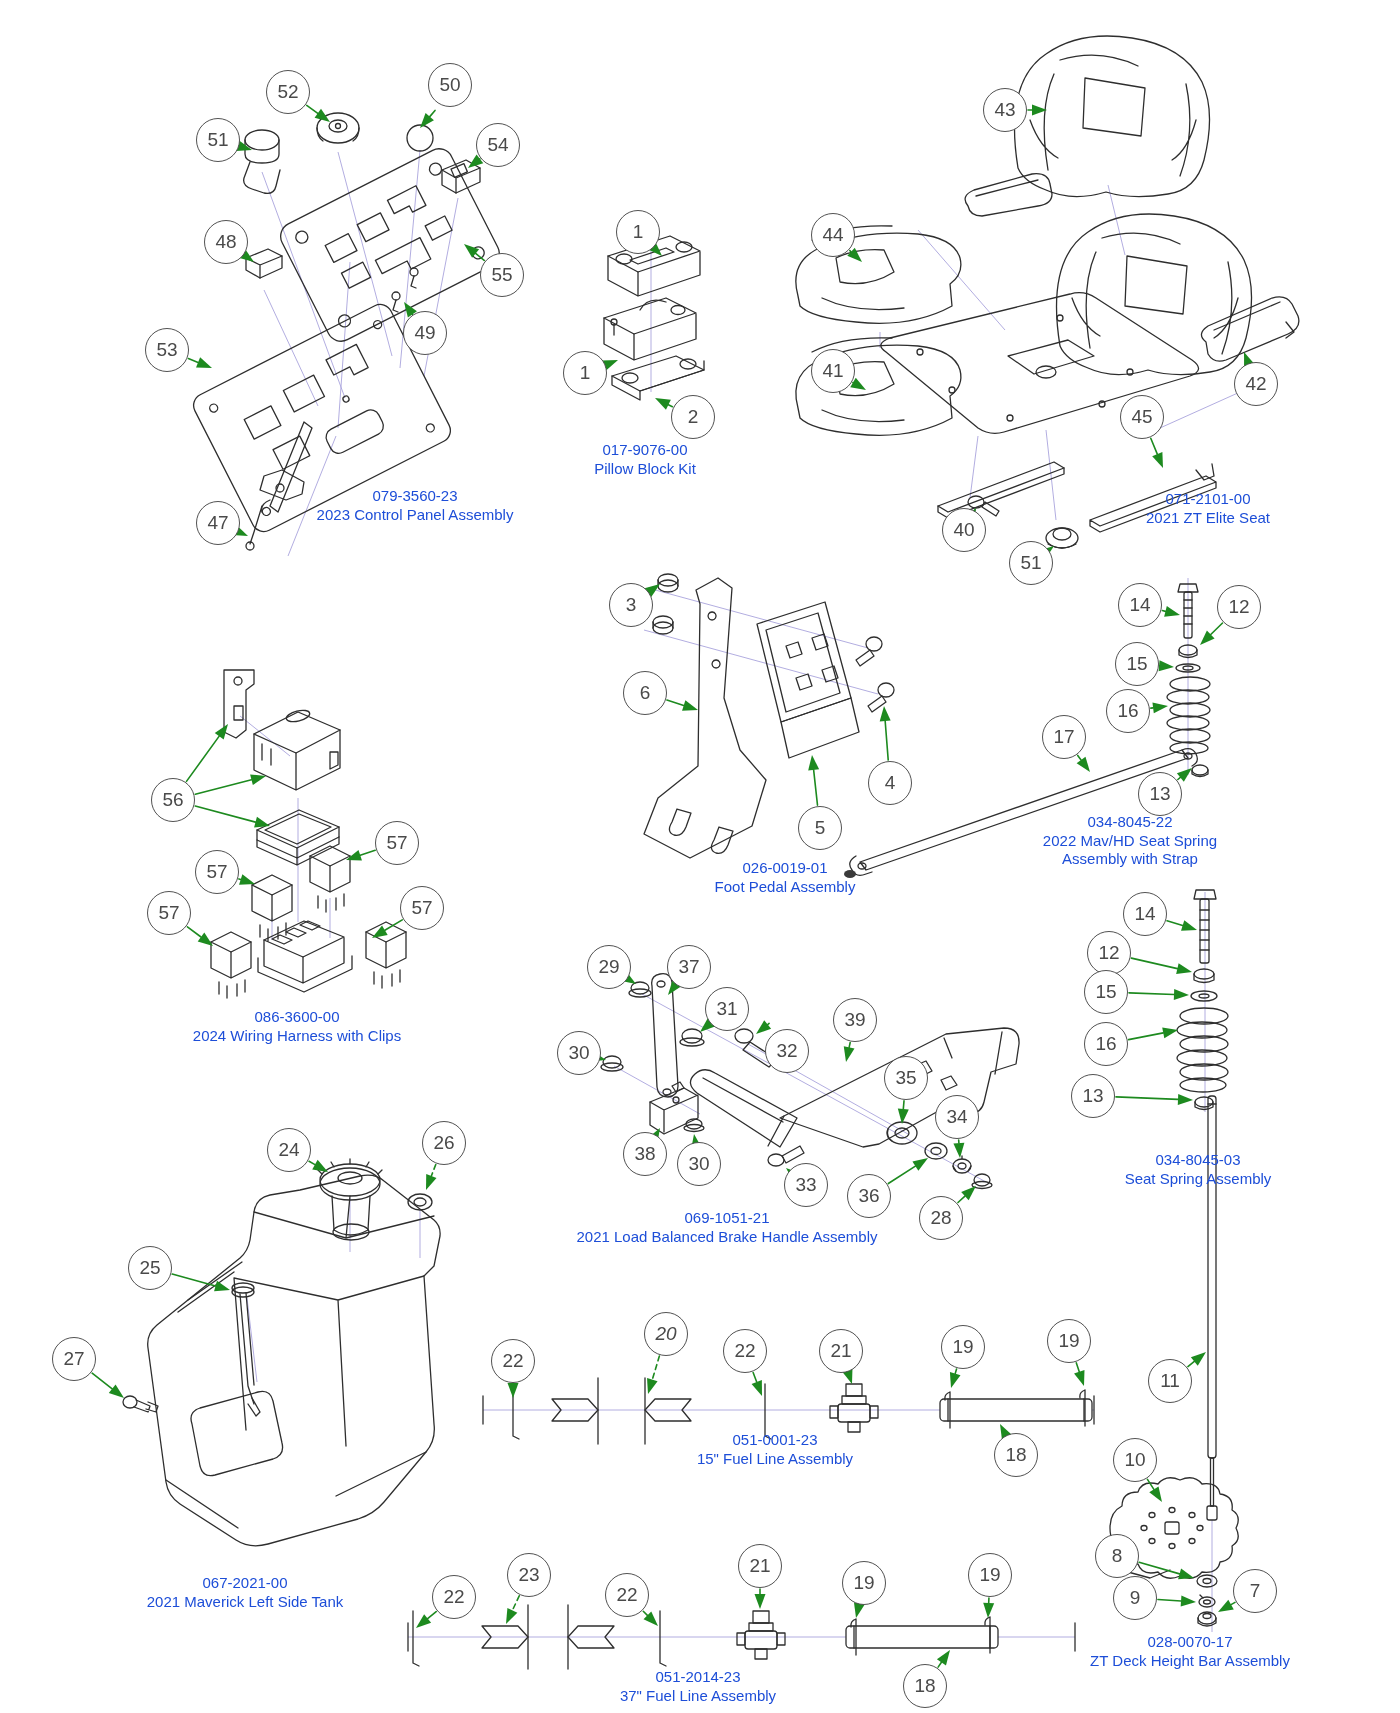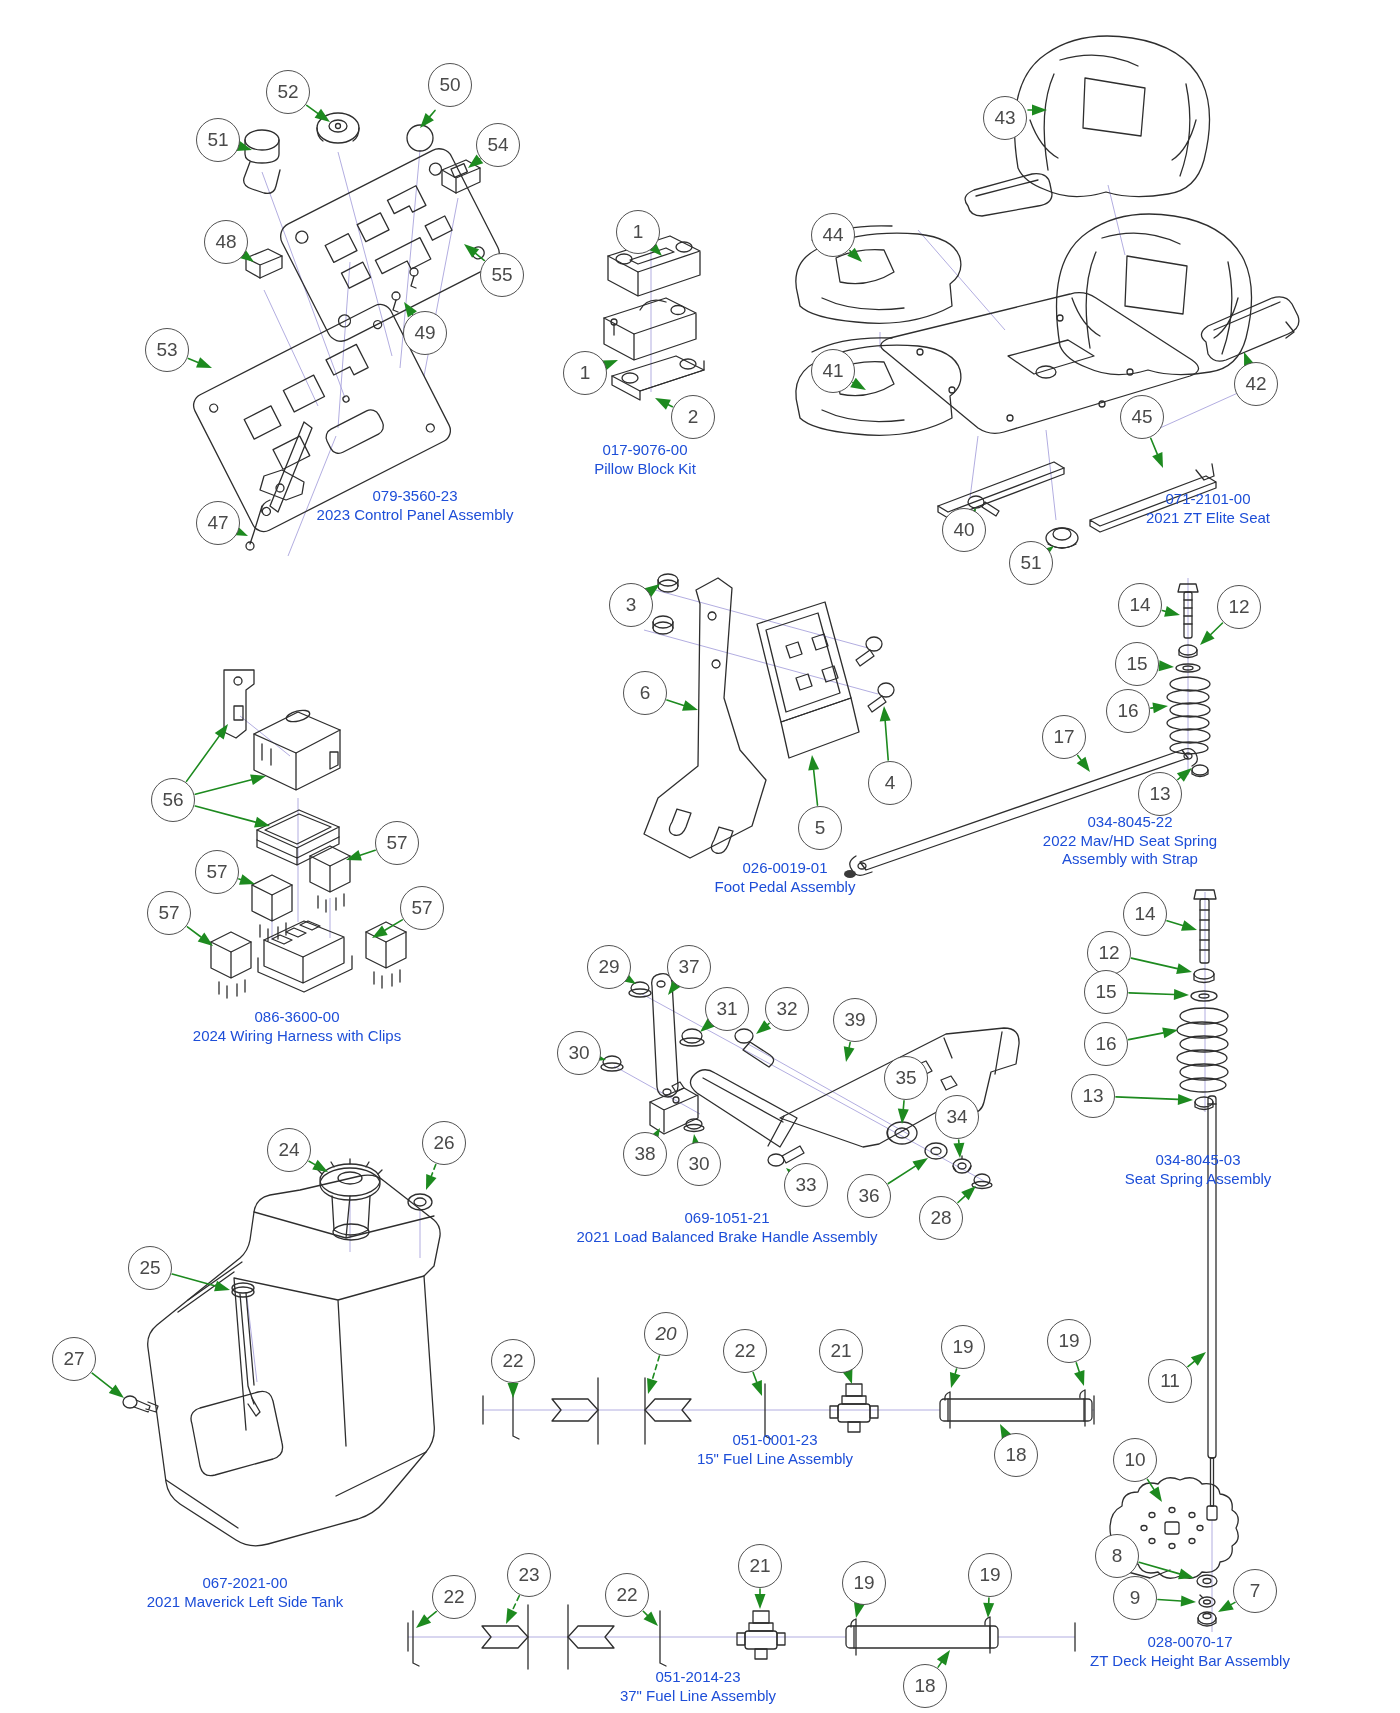--- a/index.html
+++ b/index.html
@@ -610,21 +610,21 @@
       <div class="callout" style="left: 196px; top: 118px;">51</div>
       <div class="callout" style="left: 476px; top: 123px;">54</div>
       <div class="callout" style="left: 204px; top: 220px;">48</div>
       <div class="callout" style="left: 480px; top: 253px;">55</div>
       <div class="callout" style="left: 403px; top: 311px;">49</div>
       <div class="callout" style="left: 145px; top: 328px;">53</div>
       <div class="callout" style="left: 196px; top: 501px;">47</div>
       <div class="callout" style="left: 616px; top: 210px;">1</div>
       <div class="callout" style="left: 563px; top: 351px;">1</div>
       <div class="callout" style="left: 671px; top: 395px;">2</div>
-      <div class="callout" style="left: 983px; top: 96px;">43</div>
+      <div class="callout" style="left: 983px; top: 88px;">43</div>
       <div class="callout" style="left: 811px; top: 213px;">44</div>
       <div class="callout" style="left: 811px; top: 349px;">41</div>
       <div class="callout" style="left: 1234px; top: 362px;">42</div>
       <div class="callout" style="left: 1120px; top: 395px;">45</div>
       <div class="callout" style="left: 942px; top: 508px;">40</div>
       <div class="callout" style="left: 1009px; top: 541px;">51</div>
       <div class="callout" style="left: 151px; top: 778px;">56</div>
       <div class="callout" style="left: 375px; top: 821px;">57</div>
       <div class="callout" style="left: 195px; top: 850px;">57</div>
       <div class="callout" style="left: 147px; top: 891px;">57</div>
@@ -640,21 +640,21 @@
       <div class="callout" style="left: 1042px; top: 715px;">17</div>
       <div class="callout" style="left: 1138px; top: 772px;">13</div>
       <div class="callout" style="left: 1123px; top: 892px;">14</div>
       <div class="callout" style="left: 1087px; top: 931px;">12</div>
       <div class="callout" style="left: 1084px; top: 970px;">15</div>
       <div class="callout" style="left: 1084px; top: 1022px;">16</div>
       <div class="callout" style="left: 1071px; top: 1074px;">13</div>
       <div class="callout" style="left: 587px; top: 945px;">29</div>
       <div class="callout" style="left: 667px; top: 945px;">37</div>
       <div class="callout" style="left: 705px; top: 987px;">31</div>
-      <div class="callout" style="left: 765px; top: 987px;">32</div>
+      <div class="callout" style="left: 765px; top: 1029px;">32</div>
       <div class="callout" style="left: 833px; top: 998px;">39</div>
       <div class="callout" style="left: 557px; top: 1031px;">30</div>
       <div class="callout" style="left: 623px; top: 1132px;">38</div>
       <div class="callout" style="left: 677px; top: 1142px;">30</div>
       <div class="callout" style="left: 784px; top: 1163px;">33</div>
       <div class="callout" style="left: 847px; top: 1174px;">36</div>
       <div class="callout" style="left: 884px; top: 1056px;">35</div>
       <div class="callout" style="left: 935px; top: 1095px;">34</div>
       <div class="callout" style="left: 919px; top: 1196px;">28</div>
       <div class="callout" style="left: 267px; top: 1128px;">24</div>

